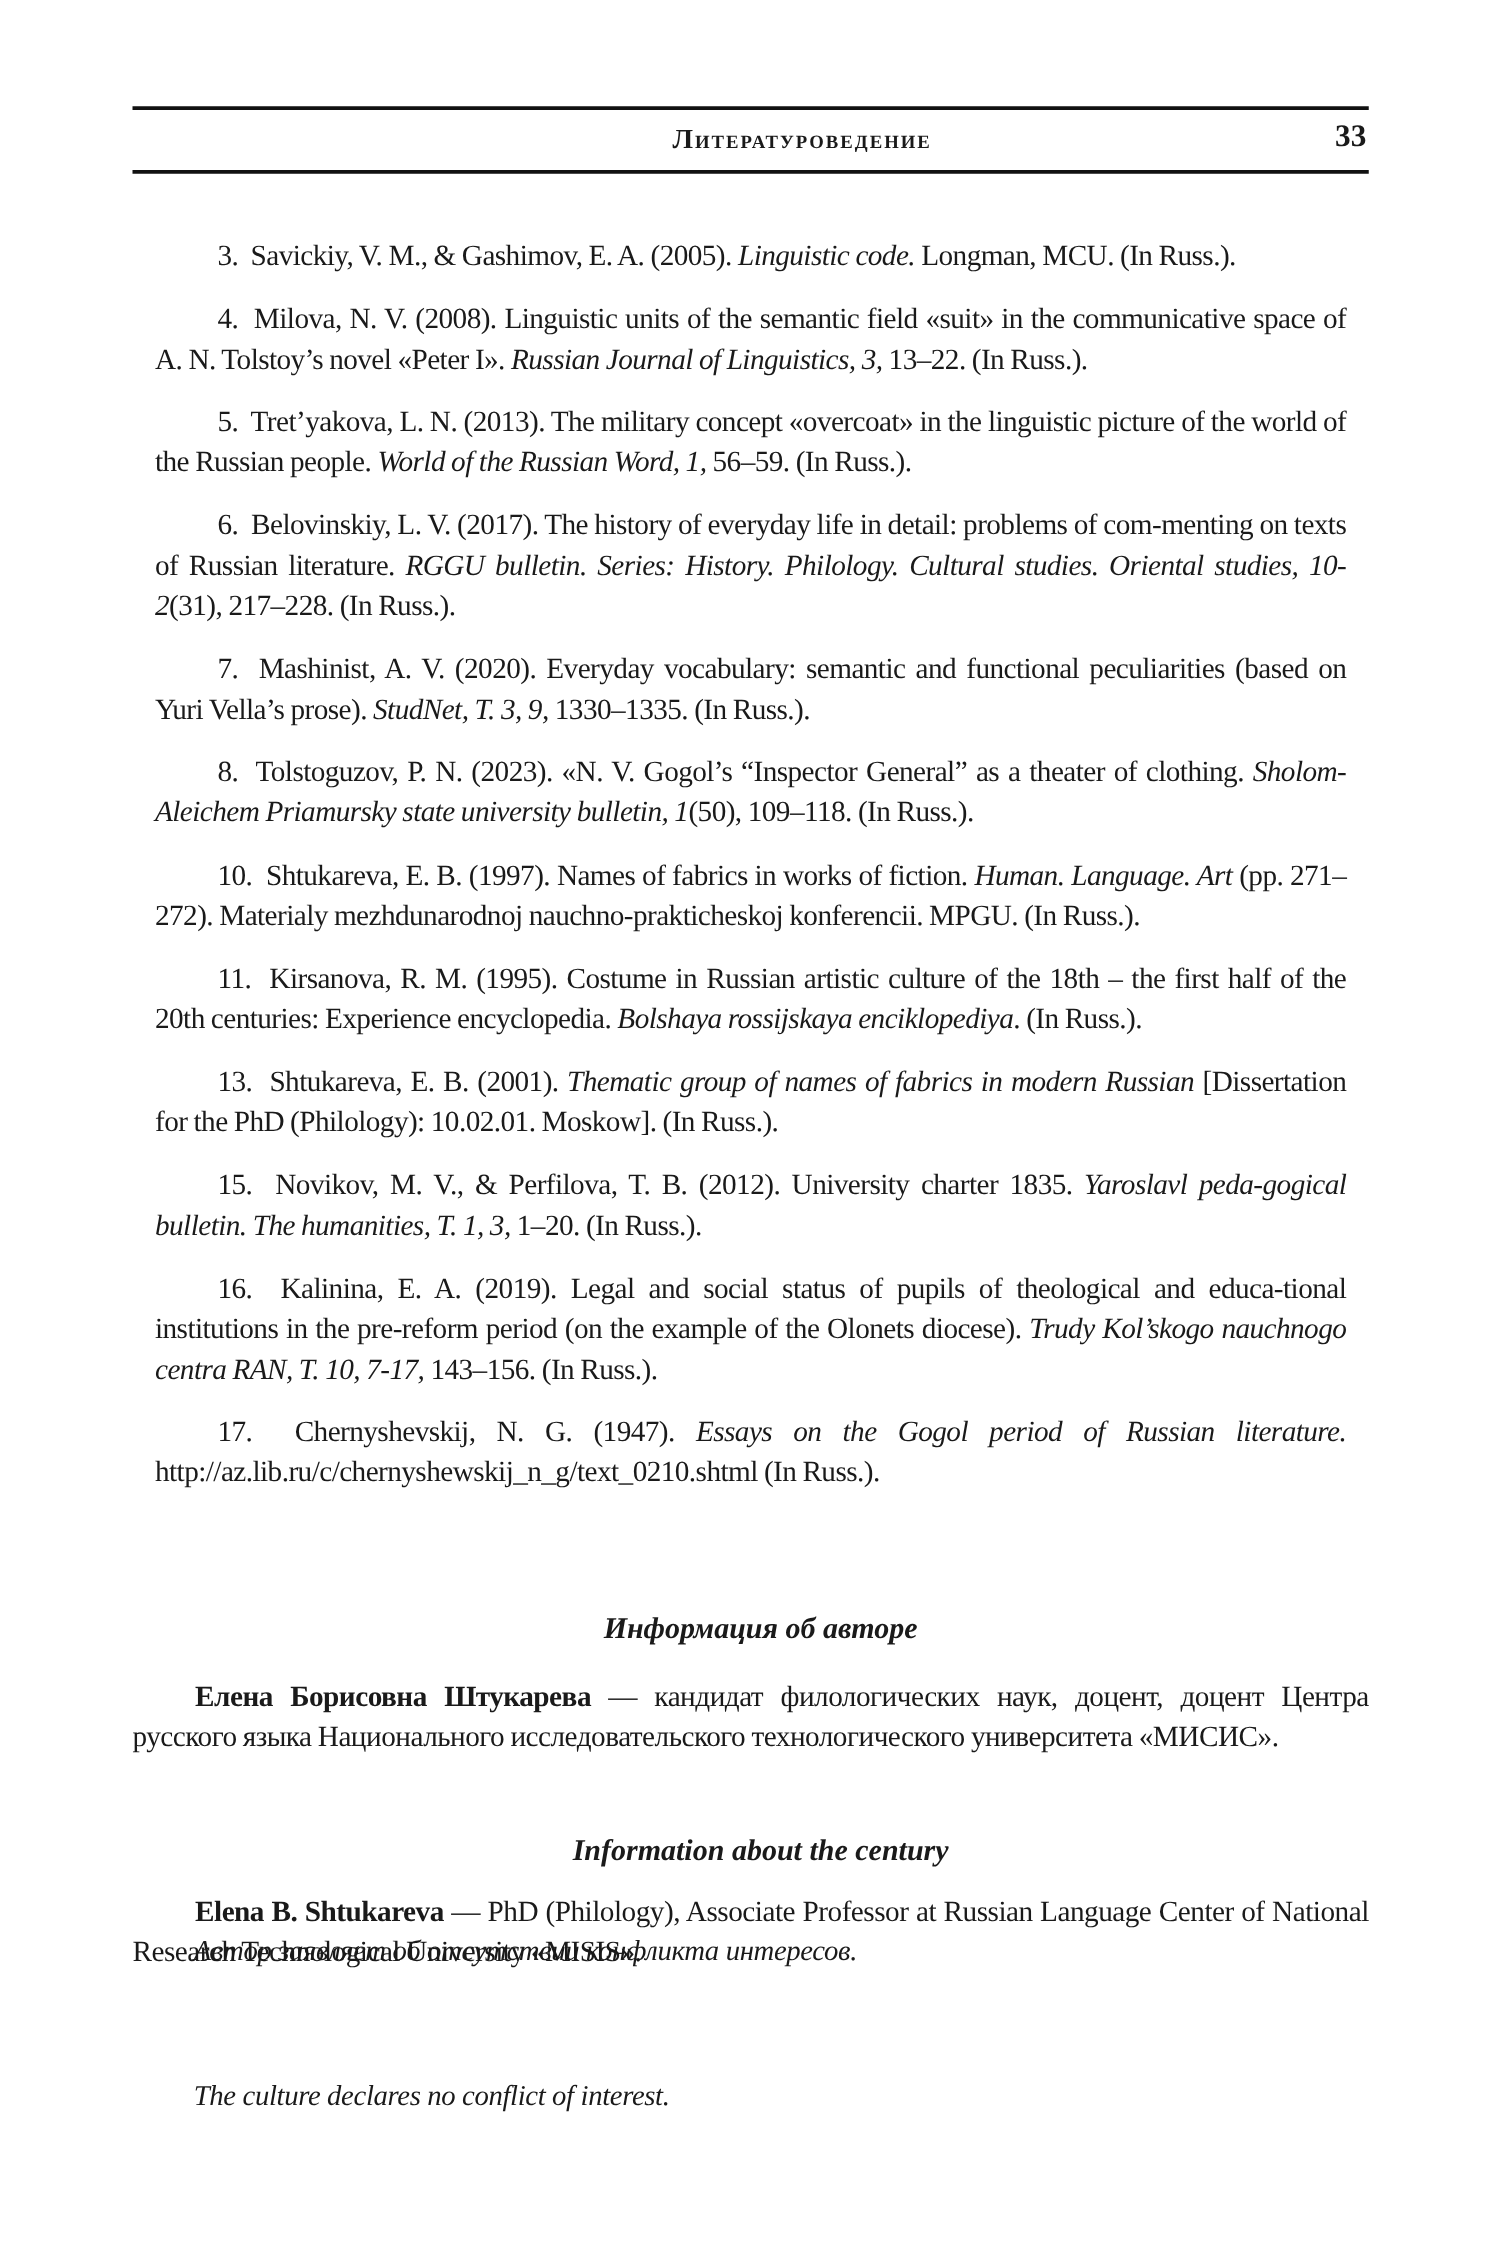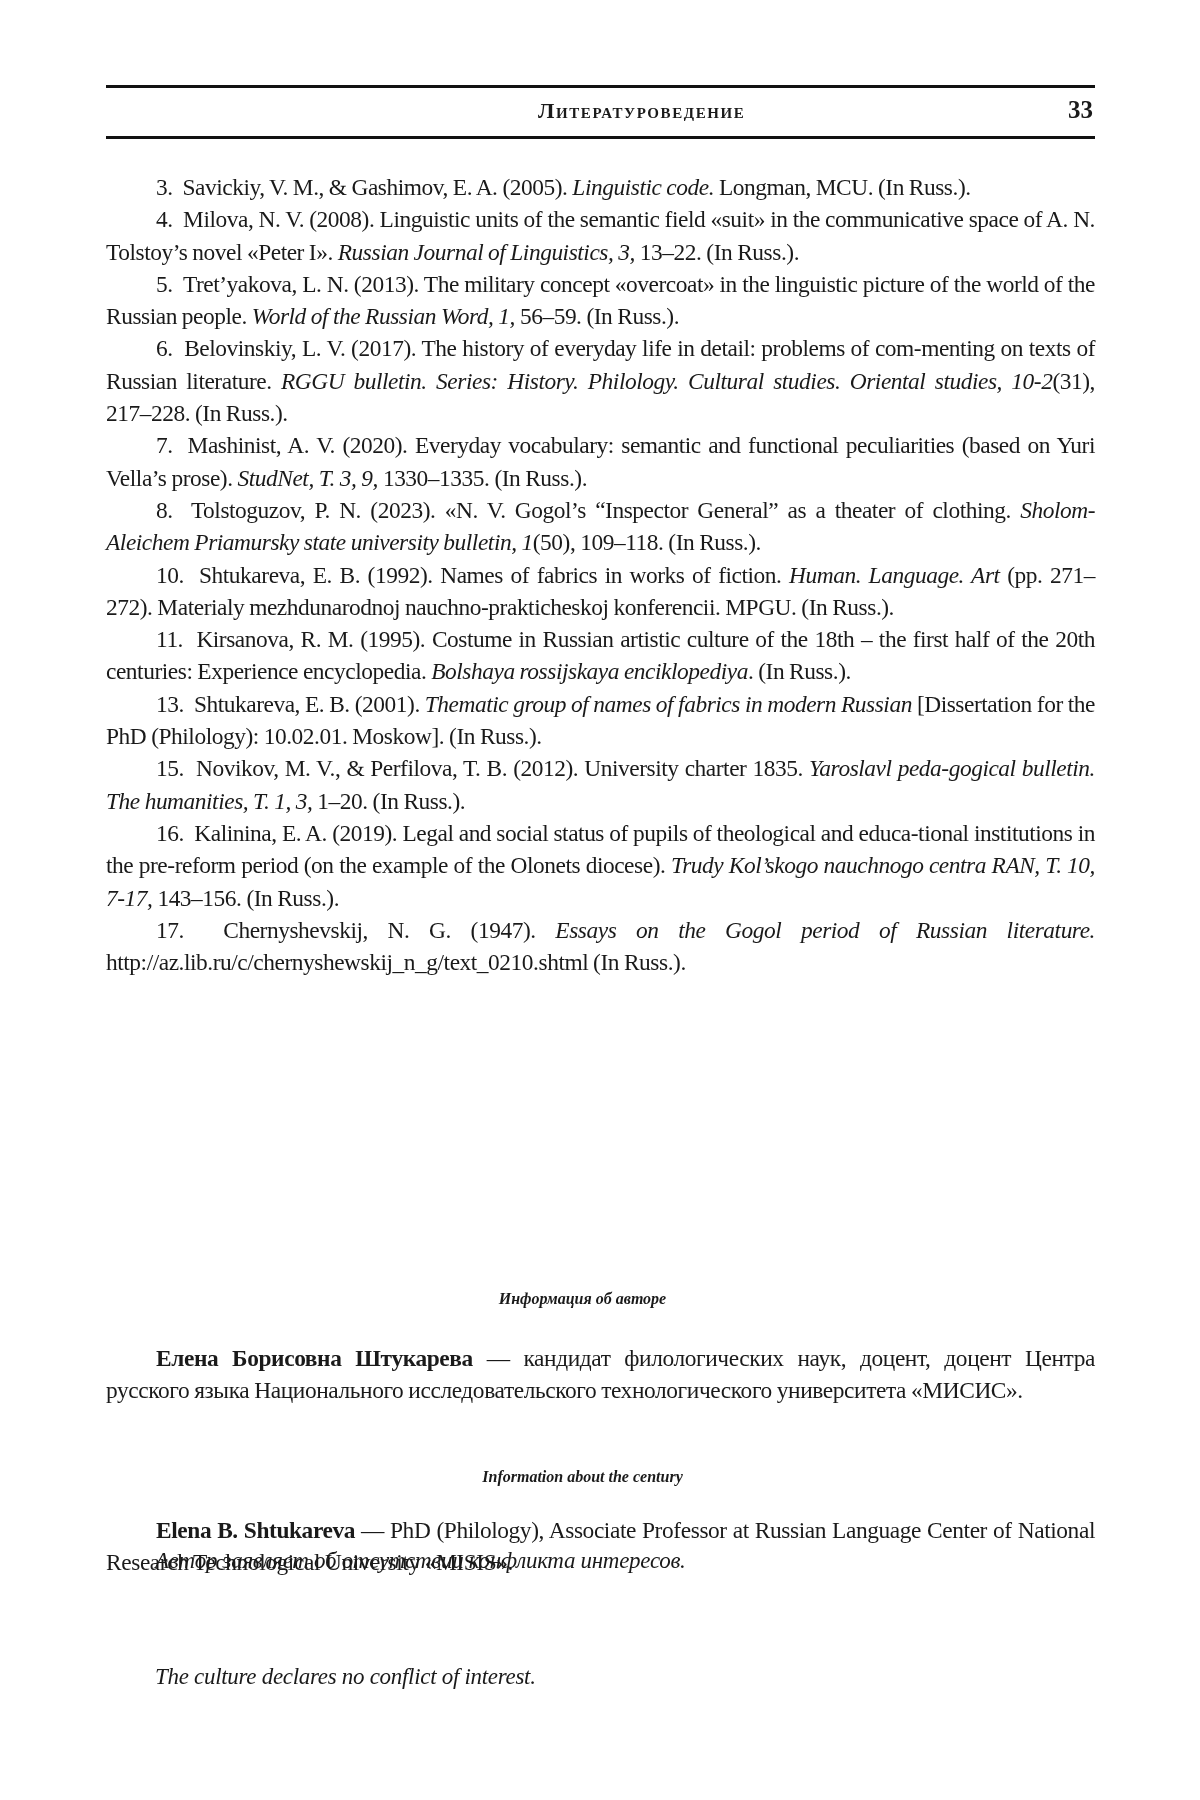--- a/index.html
+++ b/index.html
@@ -8,25 +8,25 @@
   .rule { position:absolute; left:106px; width:989px; height:3px; background:#111; }
   .rule.top { top:85px; }
   .rule.bottom { top:136px; }
   .running-head { position:absolute; top:96px; left:106px; width:989px; height:34px; }
   .section-title { position:absolute; left:432px; top:2px; font-weight:bold;
                    font-variant:small-caps; letter-spacing:1.6px; font-size:22px; }
   .page-number { position:absolute; right:2px; top:0px; font-weight:bold; font-size:25px; }
 
   .refs { position:absolute; left:106px; top:171px; width:989px; font-size:23.4px;
           line-height:32.3px; letter-spacing:-0.45px; word-spacing:-0.5px; }
-  .ref { text-align:justify; text-indent:50px; margin:0; hyphens:manual; }
+  .ref { text-align:justify; text-indent:50px; margin:18px; hyphens:manual; }
   .ref i { font-style:italic; }
 
-  .heading { position:absolute; left:88px; width:989px; text-align:center;
-             font-weight:bold; font-style:italic; font-size:16px; }
+  .heading { position:absolute; left:114px; width:989px; text-align:center;
+             font-weight:bold; font-style:italic; font-size:24px; }
   .heading.ru { top:1290px; }
   .heading.en { top:1468px; }
 
   .bio { position:absolute; left:106px; width:989px; font-size:23.4px; line-height:32px;
          text-align:justify; text-indent:50px; margin:0; letter-spacing:-0.4px; word-spacing:-0.5px; }
   .bio.ru { top:1342px; }
   .bio.en { top:1514px; }
   .bio b { font-weight:bold; }
 
   .declaration { position:absolute; left:155px; font-style:italic; font-size:23px;
@@ -44,21 +44,21 @@
 </div>
 <div class="rule bottom"></div>
 
 <div class="refs">
   <p class="ref"><span>3.</span>&nbsp; <span>Savickiy, V. M., &amp; Gashimov, E. A. (2005). </span><i>Linguistic code.</i><span> Longman, MCU. (In Russ.).</span></p>
   <p class="ref"><span>4.</span>&nbsp; <span>Milova, N. V. (2008). Linguistic units of the semantic field «suit» in the communicative space of A. N. Tolstoy’s novel «Peter I». </span><i>Russian Journal of Linguistics, 3,</i><span> 13–22. (In Russ.).</span></p>
   <p class="ref"><span>5.</span>&nbsp; <span>Tret’yakova, L. N. (2013). The military concept «overcoat» in the linguistic picture of the world of the Russian people. </span><i>World of the Russian Word, 1,</i><span> 56–59. (In Russ.).</span></p>
   <p class="ref"><span>6.</span>&nbsp; <span>Belovinskiy, L. V. (2017). The history of everyday life in detail: problems of com-­menting on texts of Russian literature. </span><i>RGGU bulletin. Series: History. Philology. Cultural studies. Oriental studies, 10-2</i><span>(31), 217–228. (In Russ.).</span></p>
   <p class="ref"><span>7.</span>&nbsp; <span>Mashinist, A. V. (2020). Everyday vocabulary: semantic and functional peculiarities (based on Yuri Vella’s prose). </span><i>StudNet, T. 3, 9,</i><span> 1330–1335. (In Russ.).</span></p>
   <p class="ref"><span>8.</span>&nbsp; <span>Tolstoguzov, P. N. (2023). «N. V. Gogol’s “Inspector General” as a theater of clothing. </span><i>Sholom-Aleichem Priamursky state university bulletin, 1</i><span>(50), 109–118. (In Russ.).</span></p>
-  <p class="ref"><span>10.</span>&nbsp; <span>Shtukareva, E. B. (1992). Names of fabrics in works of fiction. </span><i>Human. Language. Art</i><span> (pp. 271–272). Materialy mezhdunarodnoj nauchno-prakticheskoj konferencii. MPGU. (In Russ.).</span></p>
+  <p class="ref"><span>10.</span>&nbsp; <span>Shtukareva, E. B. (1997). Names of fabrics in works of fiction. </span><i>Human. Language. Art</i><span> (pp. 271–272). Materialy mezhdunarodnoj nauchno-prakticheskoj konferencii. MPGU. (In Russ.).</span></p>
   <p class="ref"><span>11.</span>&nbsp; <span>Kirsanova, R. M. (1995). Costume in Russian artistic culture of the 18th – the first half of the 20th centuries: Experience encyclopedia. </span><i>Bolshaya rossijskaya enciklopediya</i><span>. (In Russ.).</span></p>
   <p class="ref"><span>13.</span>&nbsp; <span>Shtukareva, E. B. (2001). </span><i>Thematic group of names of fabrics in modern Russian</i><span> [Dissertation for the PhD (Philology): 10.02.01. Moskow]. (In Russ.).</span></p>
   <p class="ref"><span>15.</span>&nbsp; <span>Novikov, M. V., &amp; Perfilova, T. B. (2012). University charter 1835. </span><i>Yaroslavl peda-­gogical bulletin. The humanities, T. 1, 3,</i><span> 1–20. (In Russ.).</span></p>
   <p class="ref"><span>16.</span>&nbsp; <span>Kalinina, E. A. (2019). Legal and social status of pupils of theological and educa-­tional institutions in the pre-reform period (on the example of the Olonets diocese). </span><i>Trudy Kol’skogo nauchnogo centra RAN, T. 10, 7-17,</i><span> 143–156. (In Russ.).</span></p>
   <p class="ref"><span>17.</span>&nbsp; <span>Chernyshevskij, N. G. (1947). </span><i>Essays on the Gogol period of Russian literature.</i><span> http://az.lib.ru/c/chernyshewskij_n_g/text_0210.shtml (In Russ.).</span></p>
 </div>
 
 <div class="heading ru">Информация об авторе</div>
 <p class="bio ru"><b>Елена Борисовна Штукарева</b><span> — кандидат филологических наук, доцент, доцент Центра русского языка Национального исследовательского технологического университета «МИСИС».</span></p>
 

